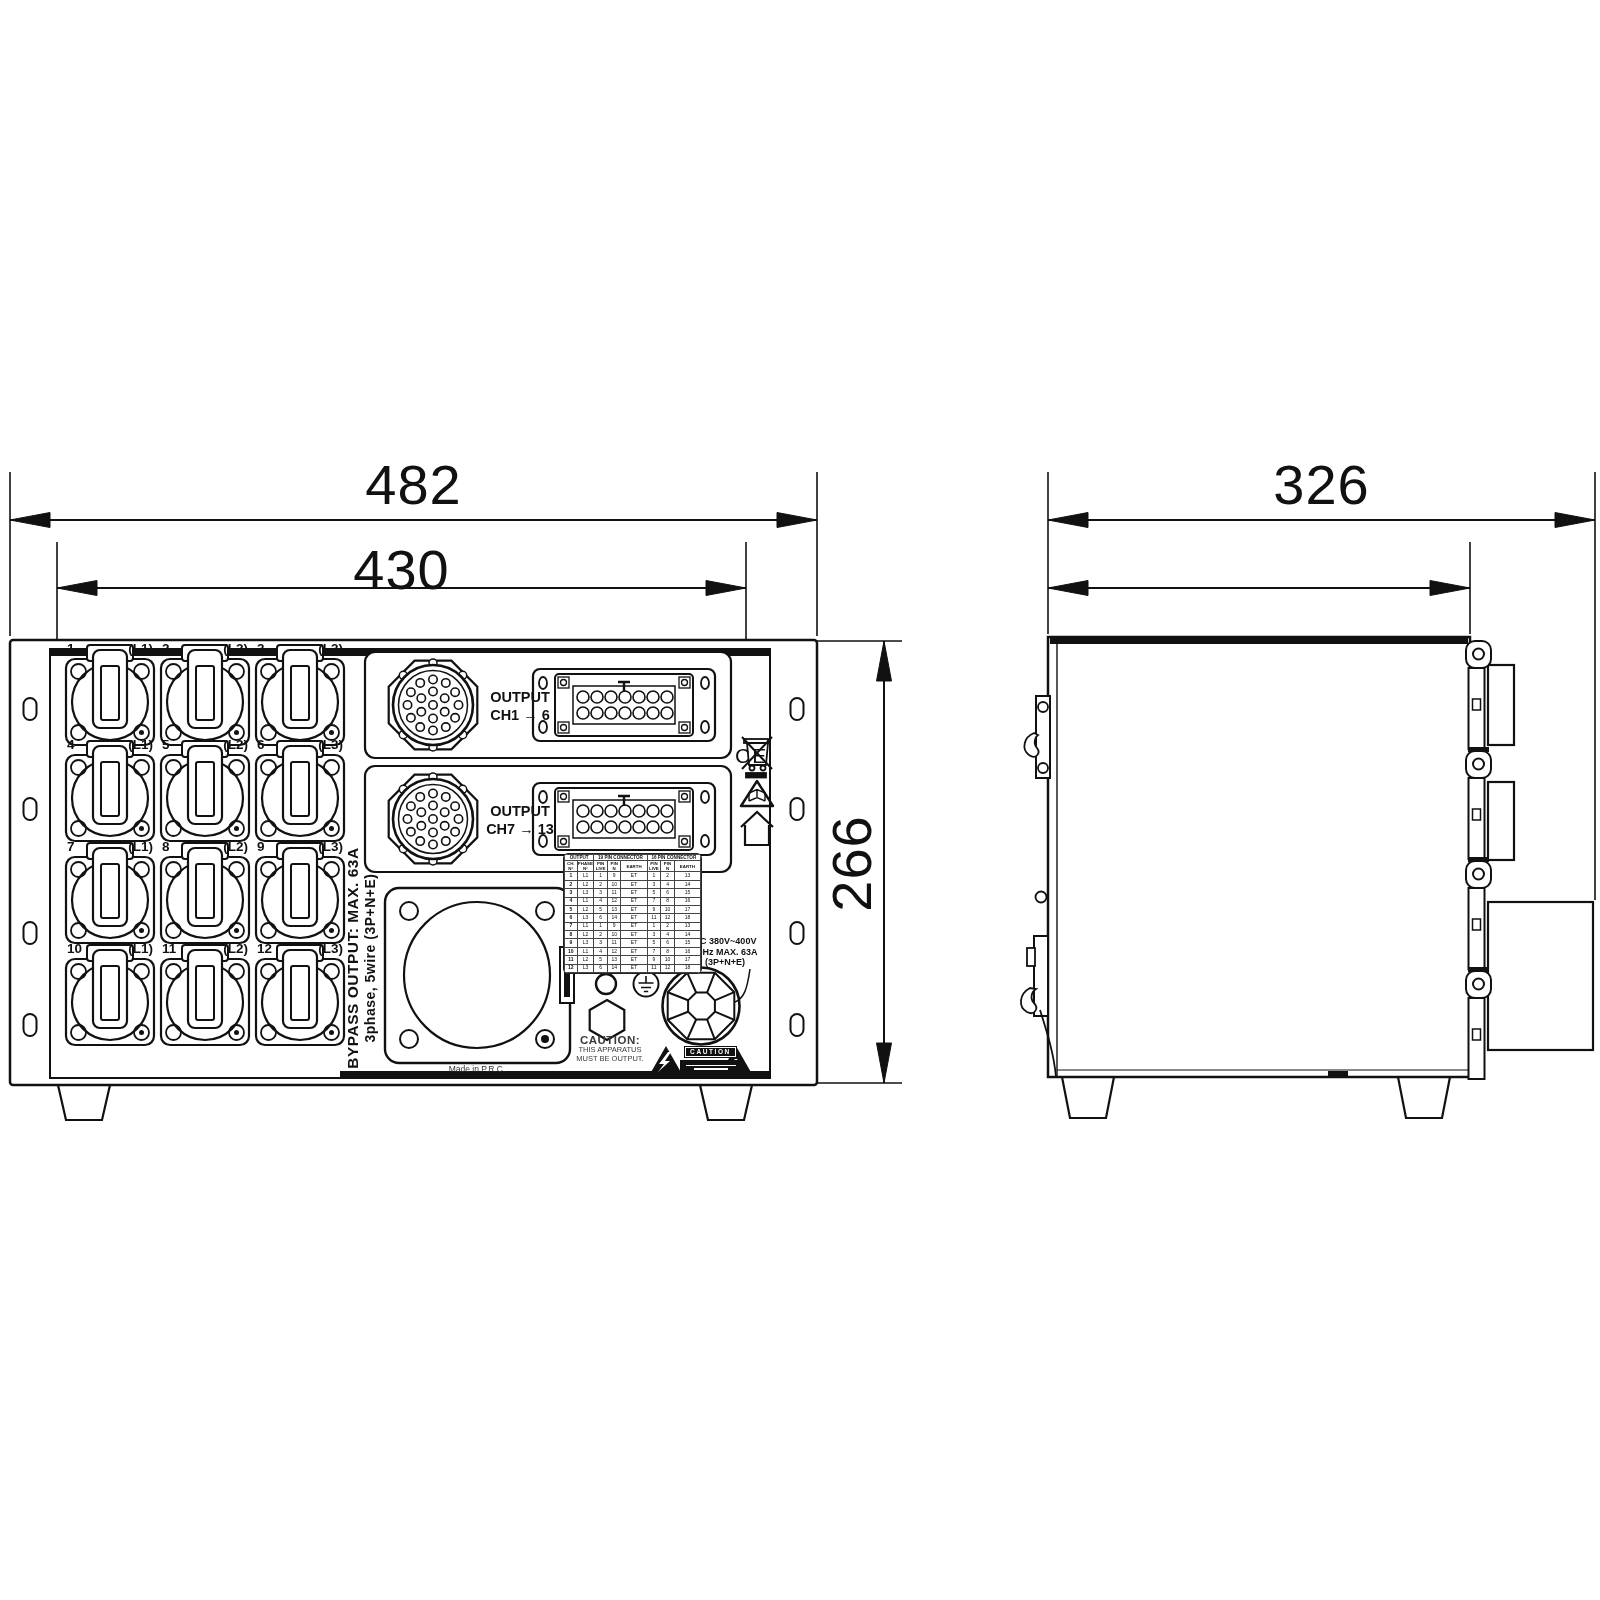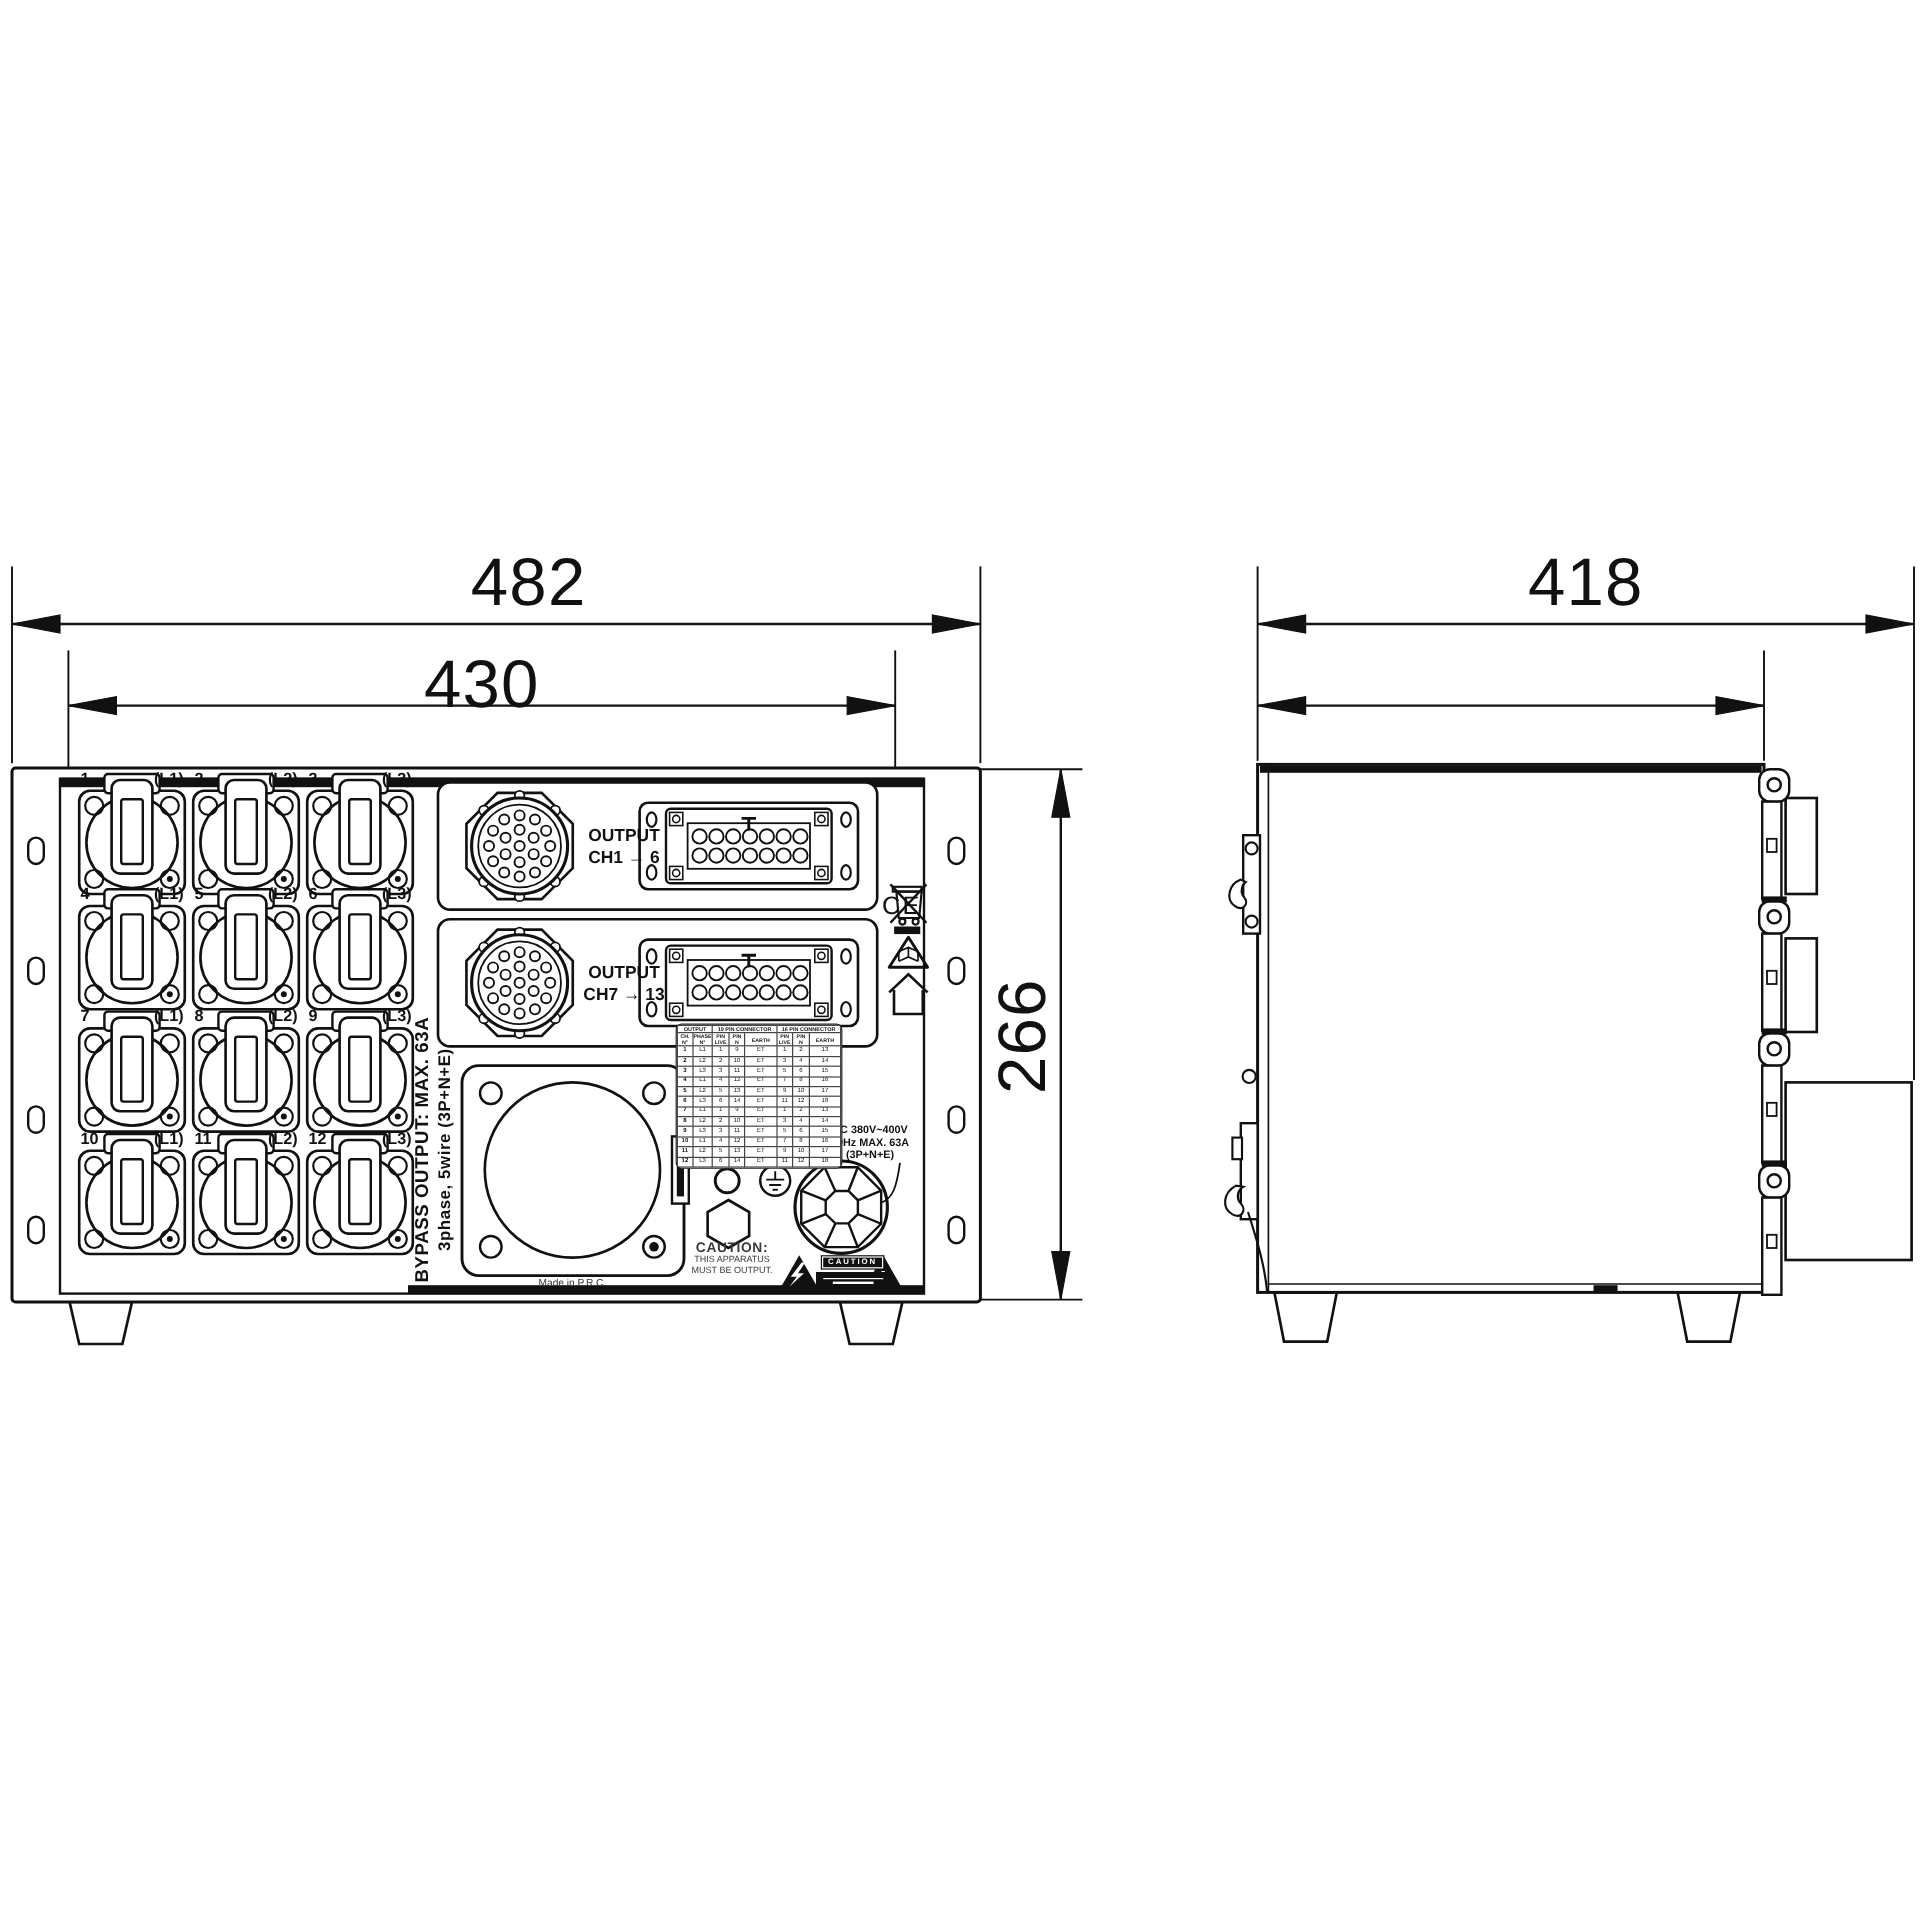--- a/index.html
+++ b/index.html
@@ -312,24 +312,24 @@
       <use href="#latchmod" x="1466" y="751"></use>
       <use href="#latchmod" x="1466" y="861"></use>
       <use href="#latchmod" x="1466" y="971"></use>
       <rect x="1468" y="747" width="21" height="5" fill="#111"></rect>
       <rect x="1468" y="857" width="21" height="5" fill="#111"></rect>
       <rect x="1468" y="967" width="21" height="5" fill="#111"></rect>
     </g>
   </g>
 </svg>
 
-<div class="txt dim" style="left:10px;top:452px;width:807px;padding-left:27px;">482</div>
+<div class="txt dim" style="left:10px;top:452px;width:807px;">482</div>
 <div class="txt dim" style="left:57px;top:537px;width:689px;">430</div>
 <div class="txt dim" style="left:791px;top:831px;width:120px;transform:rotate(-90deg);">266</div>
-<div class="txt dim" style="left:1048px;top:452px;width:547px;">418</div>
+<div class="txt dim" style="left:1048px;top:452px;width:547px;">326</div>
 
 <div id="socket-labels">
       <div class="slabel" style="left: 66px; top: 641px;">
         <span>1</span>
         <span>(L1)</span>
       </div>
       <div class="slabel" style="left: 161px; top: 641px;">
         <span>2</span>
         <span>(L2)</span>
       </div>

